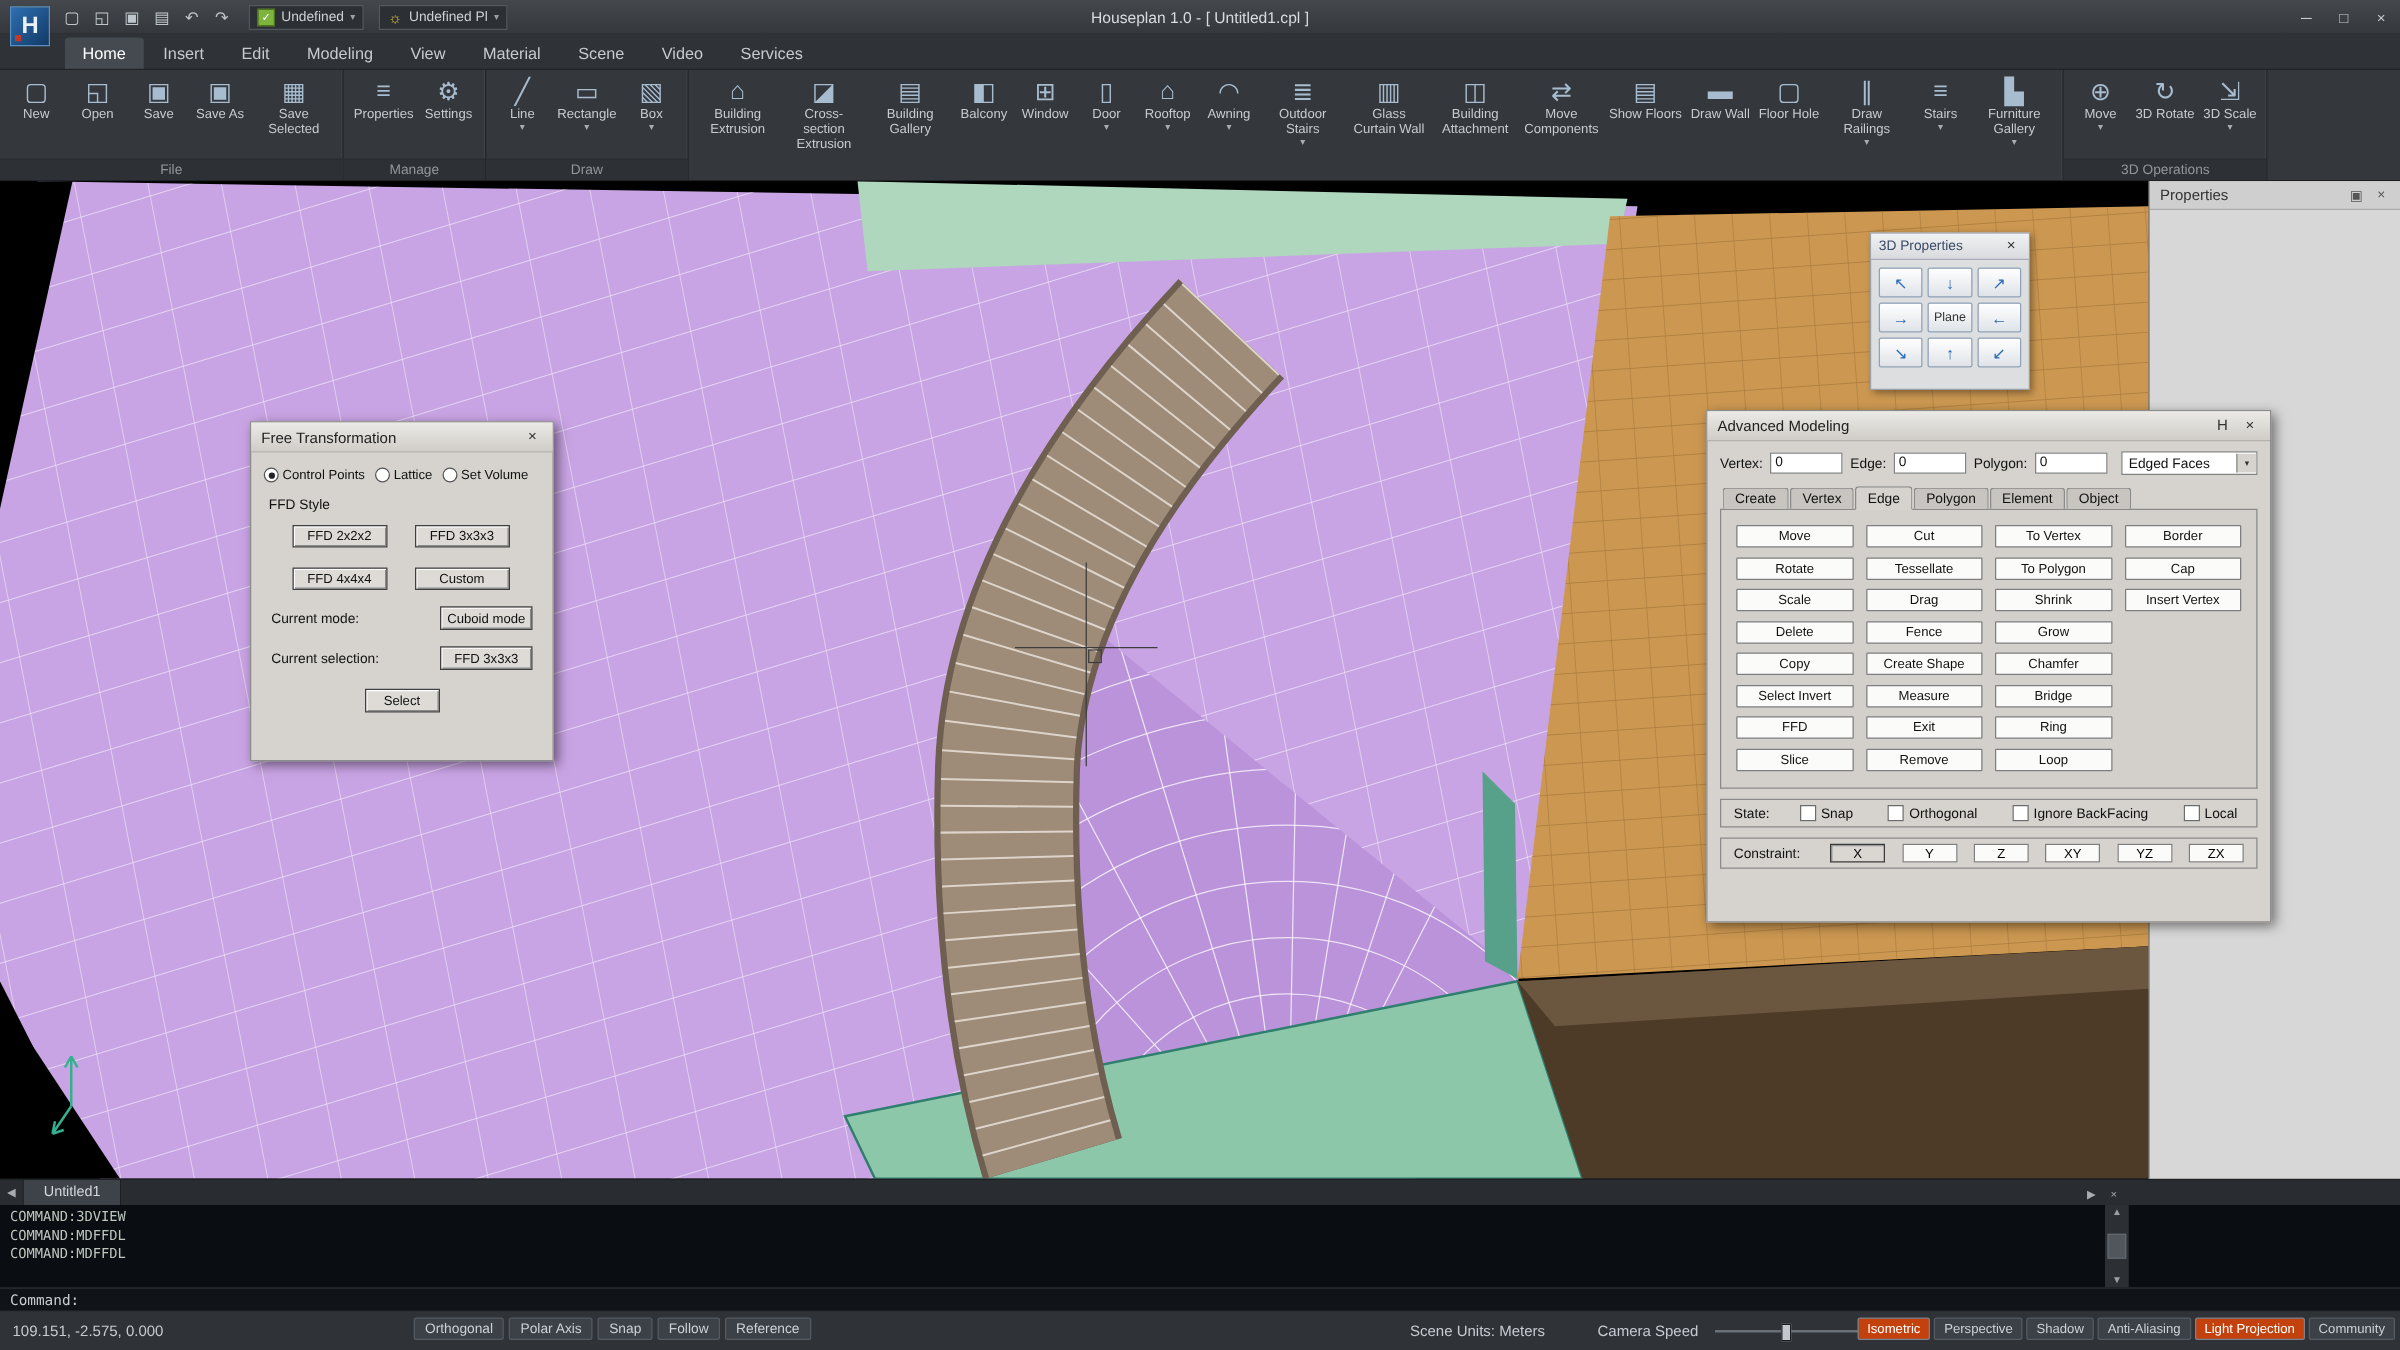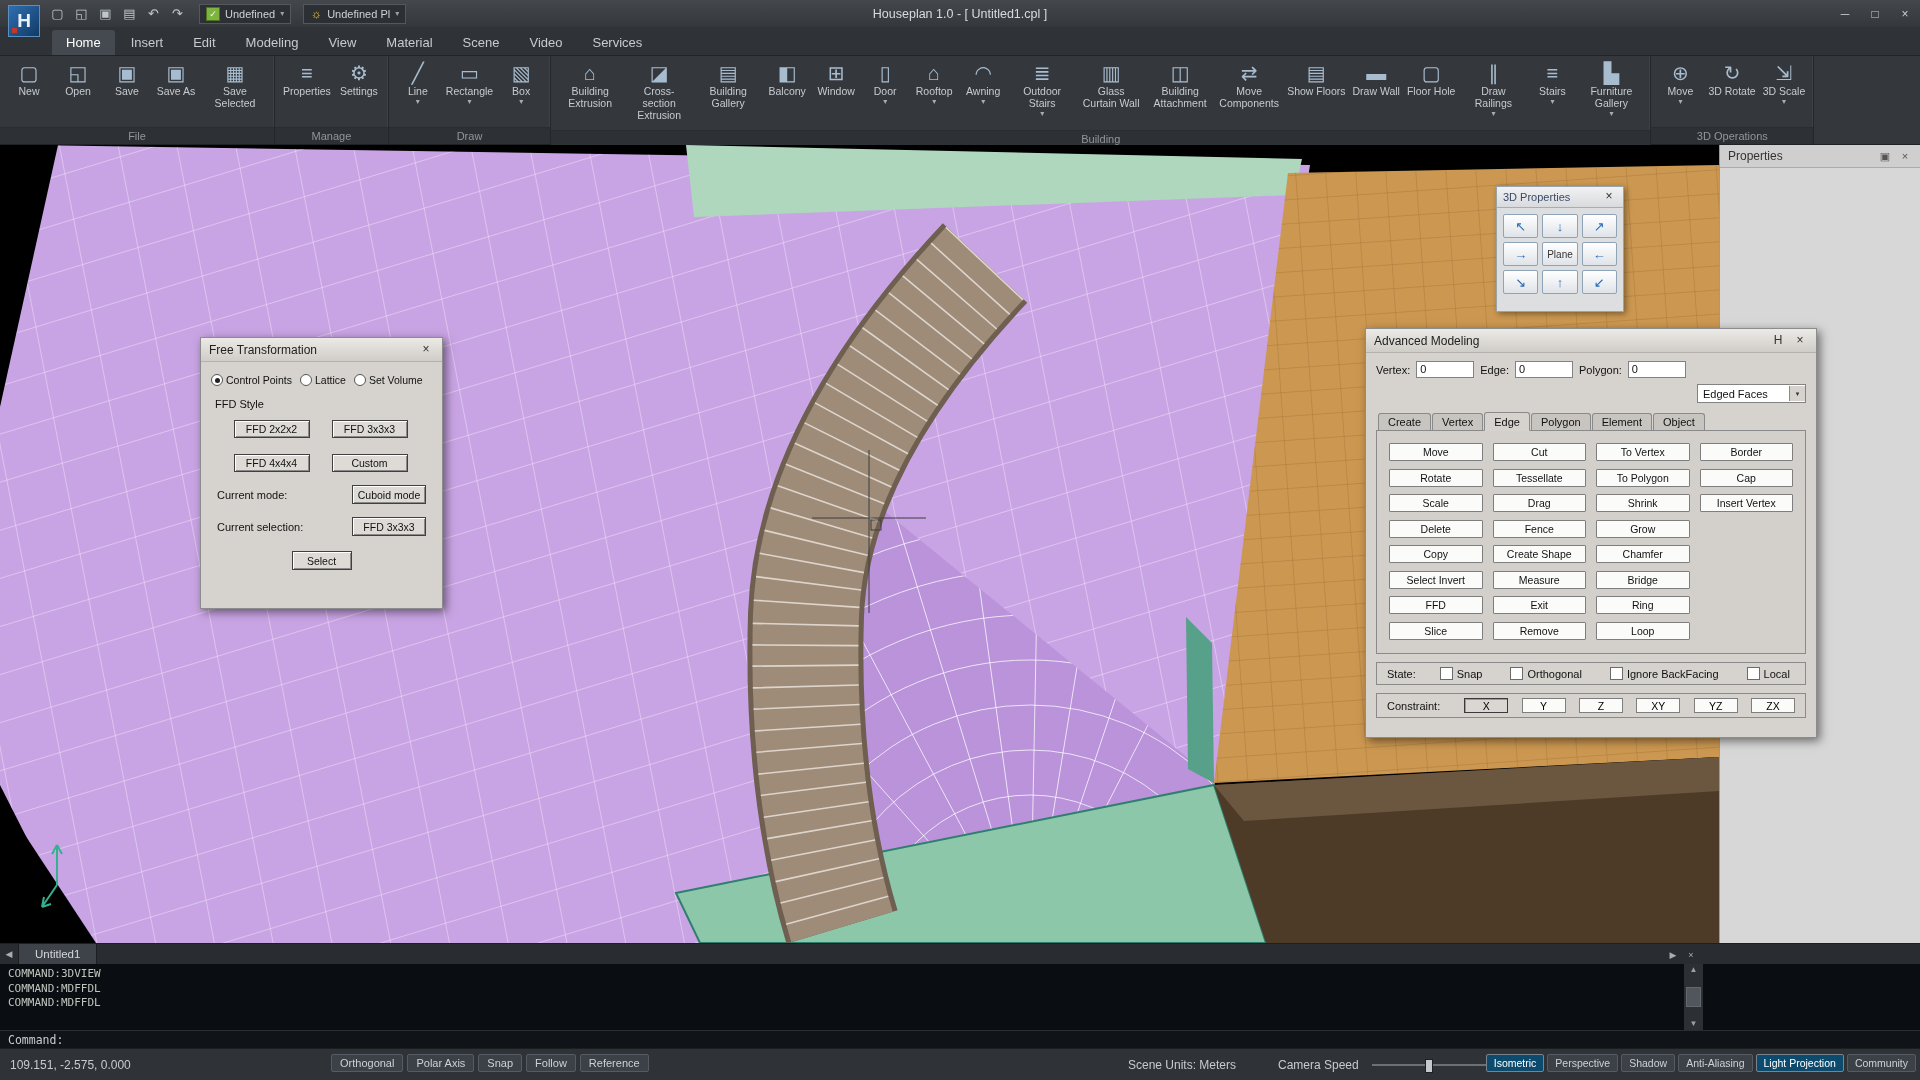--- a/index.html
+++ b/index.html
@@ -73,21 +73,21 @@
   #con-scroll .sc-thumb{flex:0 0 18px;width:13px;background:#50565c;border:1px solid #62686e;}
   #cmdline{position:absolute;left:0;top:1030px;width:1920px;height:18px;background:#101318;border-top:1px solid #2a2e33;
     font-family:"DejaVu Sans Mono",monospace;font-size:11.5px;color:#c8cdd2;line-height:18px;padding-left:8px;box-sizing:border-box;}
 
   
   #statusbar{position:absolute;left:0;top:1048px;width:1920px;height:32px;background:#2f3338;
     border-top:1px solid #1c1f22;font-size:12px;color:#c6cbd2;}
   #sb-coords{position:absolute;left:10px;top:9px;}
   #sb-left{position:absolute;left:331px;top:5px;display:flex;gap:4px;}
   .sb-btn{padding:2px 8px;background:#3c4147;border:1px solid #555b62;border-radius:2px;font-size:11px;color:#ccd1d6;}
-  .sb-btn.active{background:#0c4a6e;border-color:#7a828c;color:#fff;}
+  .sb-btn.active{background:#c2410c;border-color:#7a828c;color:#fff;}
   #sb-units{position:absolute;left:1128px;top:9px;}
   #sb-camlabel{position:absolute;left:1278px;top:9px;}
   #sb-slider{position:absolute;left:1372px;top:10px;width:118px;height:12px;}
   #sb-slider .track{position:absolute;left:0;right:0;top:5px;height:2px;background:#6a7077;}
   #sb-slider .thumb{position:absolute;left:45%;top:0;width:6px;height:12px;background:#c3c9cf;border:1px solid #1e2124;}
   #sb-right{position:absolute;right:4px;top:5px;display:flex;gap:3px;}
   #sb-right .sb-btn{padding:2px 7px;font-size:10.5px;}
 
   
   .dlg{position:absolute;background:#d6d3ce;border:1px solid #8c8c8c;
@@ -108,21 +108,21 @@
   .rdot.checked::after{content:"";position:absolute;left:2.5px;top:2.5px;width:5px;height:5px;border-radius:50%;background:#222;}
   .ft-style-label{margin:12px 14px 0;font-size:11px;}
   .ft-grid{margin:10px auto 0;width:176px;display:grid;grid-template-columns:76px 76px;gap:16px 22px;}
   .ft-grid .btn3d{height:18px;}
   .ft-row{margin:13px 16px 0;display:flex;justify-content:space-between;align-items:center;}
   .ft-val{width:72px;height:17px;}
   #ft-select{margin:15px auto 0;width:60px;height:19px;}
 
   
   #am-dlg{left:1365px;top:328px;width:450px;height:408px;z-index:30;}
-  .am-counters{display:flex;gap:6px;padding:8px 10px 4px;font-size:11px;flex-direction:column;}
+  .am-counters{display:flex;align-items:center;gap:6px;padding:8px 10px 4px;font-size:11px;}
   .am-input{width:50px;height:15px;background:#fff;border:1px solid #828282;padding:0 3px;line-height:15px;}
   .am-dd{margin-left:auto;width:102px;height:17px;background:#fff;border:1px solid #828282;
     display:flex;align-items:center;padding:0 0 0 5px;gap:4px;}
   .am-dd .txt{flex:1;}
   .am-dd-caret{width:15px;height:15px;background:#d6d3ce;border-left:1px solid #8a8a8a;
     font-size:7px;display:flex;align-items:center;justify-content:center;color:#333;}
   .am-tabs{margin:2px 10px 0;display:flex;align-items:flex-end;height:21px;border-bottom:1px solid #8a8a8a;padding:0 2px;}
   .am-tab{padding:2px 9px;font-size:11px;background:#c8c5c0;border:1px solid #8a8a8a;border-bottom:none;
     border-radius:3px 3px 0 0;margin-right:1px;text-align:right;}
   .am-tab.active{background:#d6d3ce;padding-top:3px;margin-bottom:-1px;border-bottom:1px solid #d6d3ce;}
@@ -384,21 +384,20 @@
               <span class="rlabel">Stairs</span>
               <span class="rarrow">▾</span>
             </div>
 
             <div class="ritem">
               <span class="ricon">▙</span>
               <span class="rlabel">Furniture Gallery</span>
               <span class="rarrow">▾</span>
             </div>
           </div>
-        <div class="rgl">Building</div>
       </div>
 
       <div class="rgroup">
         <div class="ritems">
 
             <div class="ritem">
               <span class="ricon">⊕</span>
               <span class="rlabel">Move</span>
               <span class="rarrow">▾</span>
             </div>

